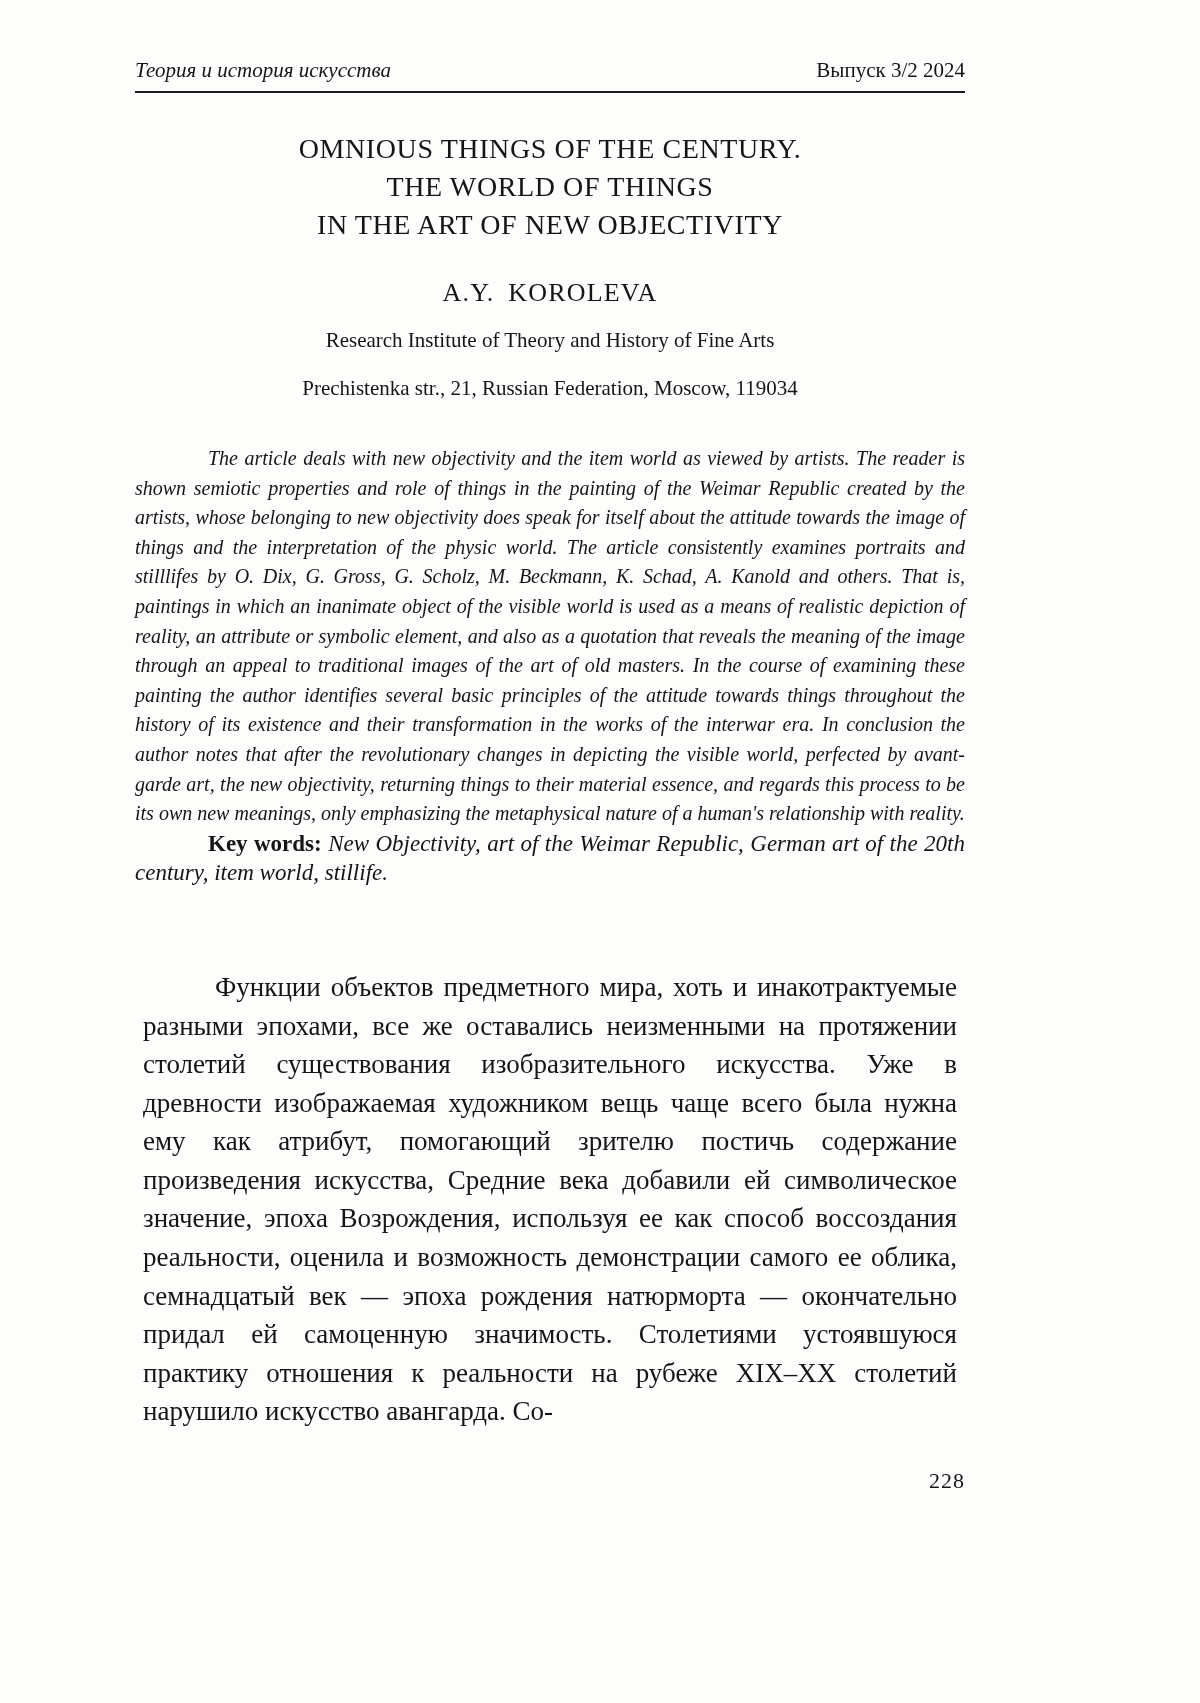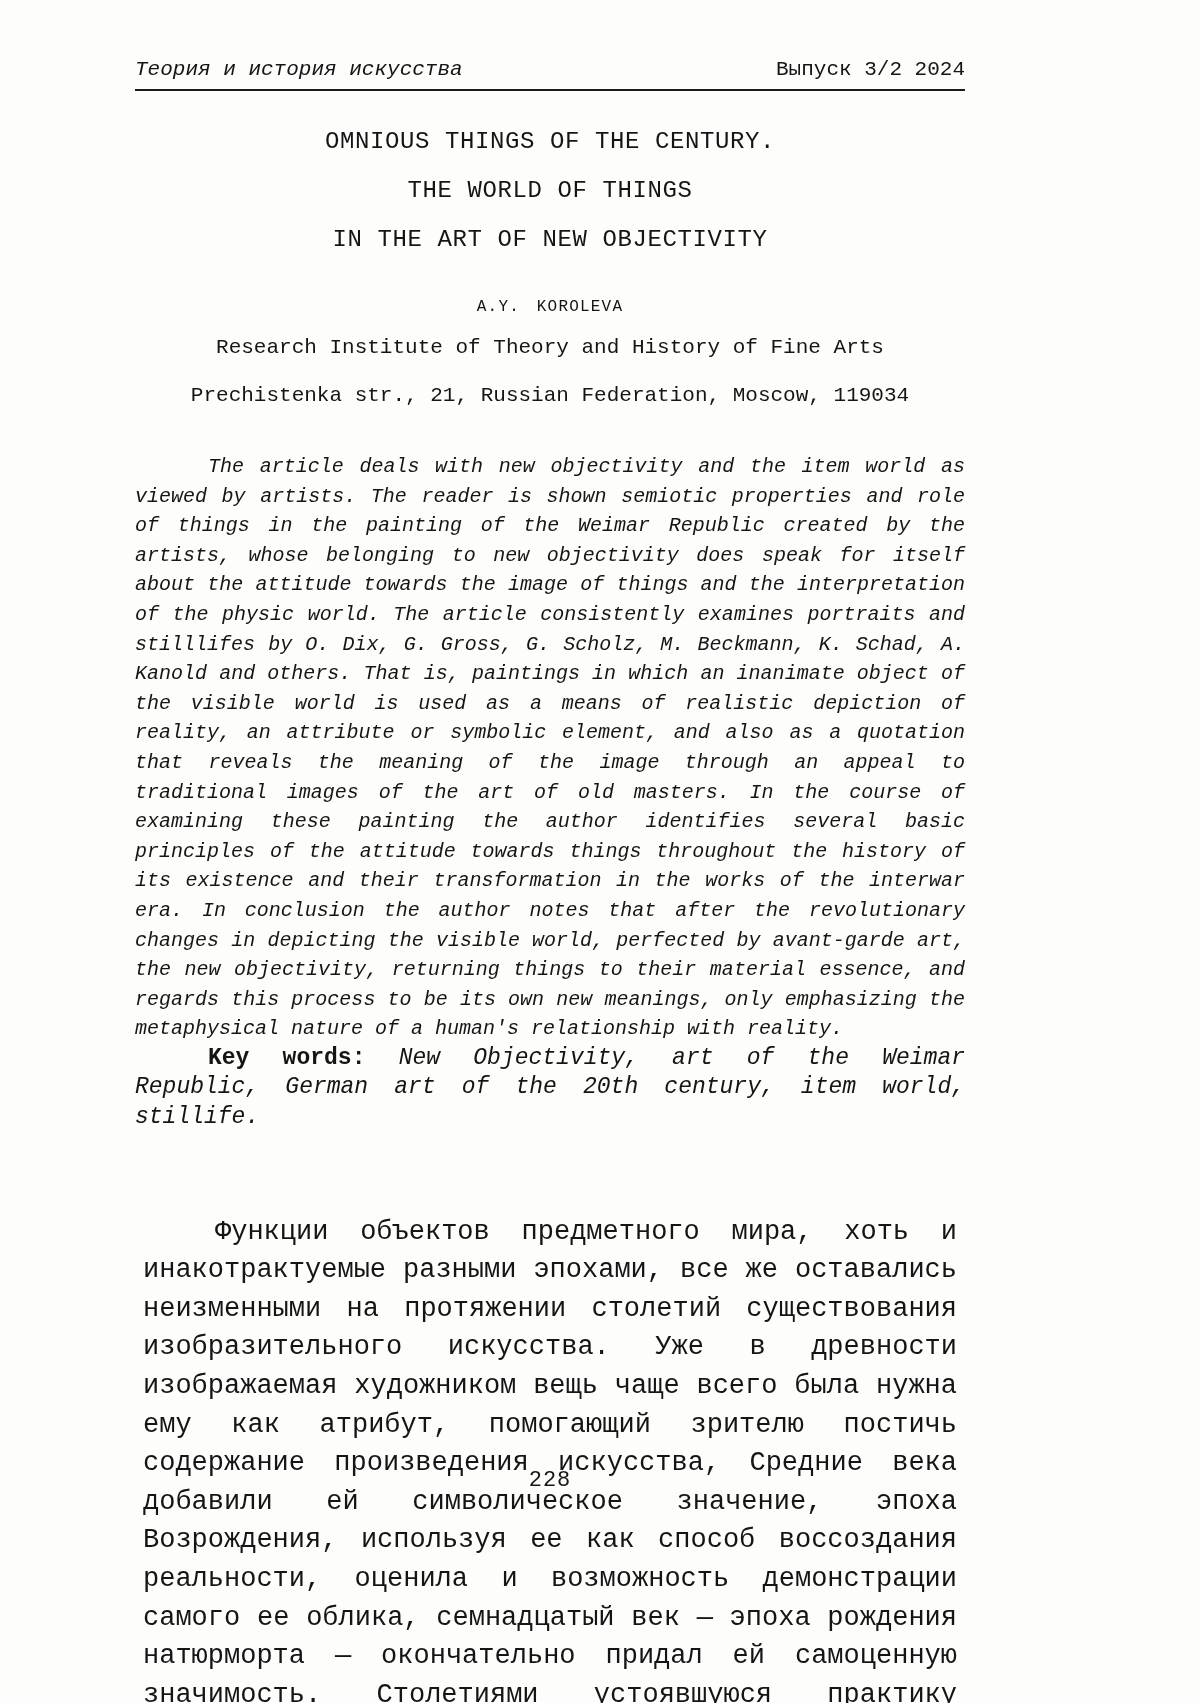--- a/index.html
+++ b/index.html
@@ -6,21 +6,21 @@
     margin: 0;
     padding: 0;
     background: #e8e8e8;
   }
   .page {
     position: relative;
     width: 1200px;
     height: 1703px;
     margin: 0 auto;
     background: #fdfdfc;
-    font-family: Liberation Mono, monospace;
+    font-family: Liberation Serif, serif;
     color: #151515;
     overflow: hidden;
   }
   .content {
     position: absolute;
     left: 135px;
     top: 0;
     width: 830px;
   }
   .running-head {
@@ -32,34 +32,34 @@
     border-bottom: 2px solid #1b1b1b;
     font-size: 21px;
   }
   .running-head .journal {
     font-style: italic;
   }
   .running-head .issue {
     font-style: normal;
   }
   .article-title {
-    margin-top: 26px;
+    margin-top: 37px;
     text-align: center;
-    font-size: 24px;
-    line-height: 49px;
+    font-size: 28px;
+    line-height: 38px;
     letter-spacing: 0.6px;
     white-space: pre-line;
     font-weight: normal;
   }
   .author-block {
     margin-top: 34px;
     text-align: center;
   }
   .author-name {
-    font-size: 16px;
+    font-size: 26px;
     letter-spacing: 1.2px;
     word-spacing: 6px;
   }
   .affiliation, .address {
     font-size: 21px;
     line-height: 28px;
     margin-top: 20px;
   }
   .affiliation { margin-top: 18px; }
   .abstract {
@@ -95,21 +95,21 @@
   }
   .body-text p {
     margin: 8px;
     text-indent: 72px;
   }
   .page-number {
     position: absolute;
     left: 135px;
     width: 830px;
     top: 1468px;
-    text-align: center;
+    text-align: right;
     font-size: 22px;
     letter-spacing: 1px;
   }
 </style>
 </head>
 <body>
 
 <div class="page">
   <div class="content">
 

